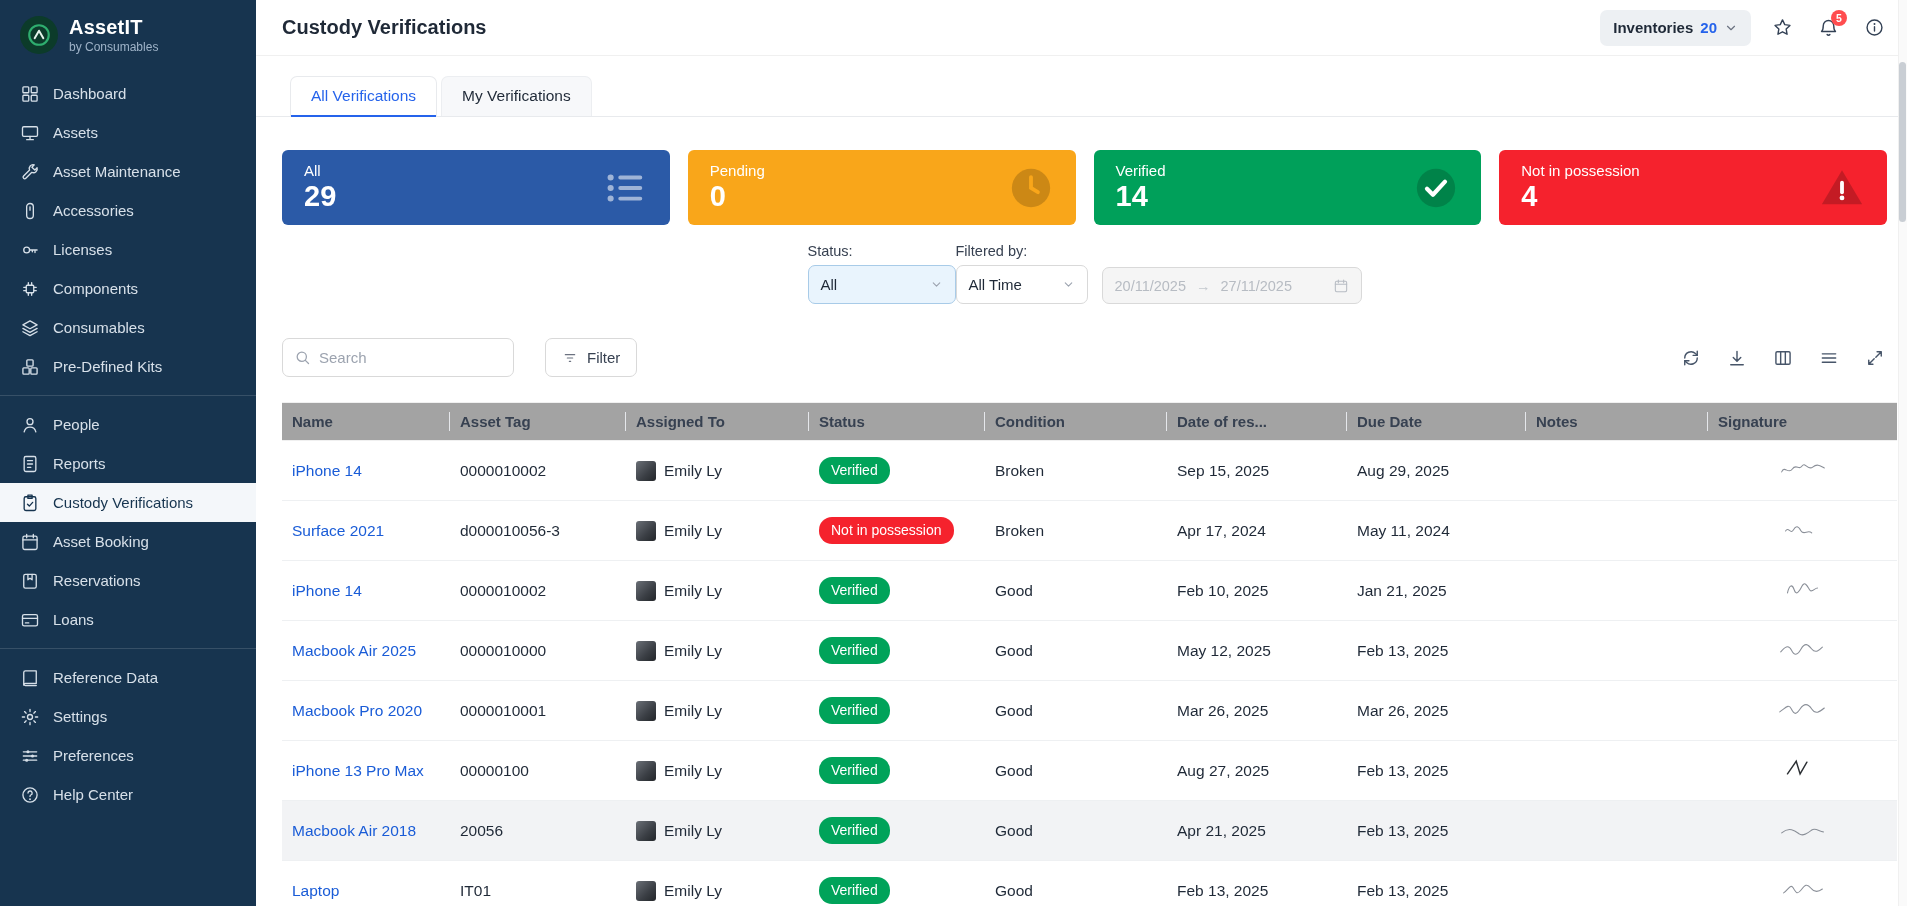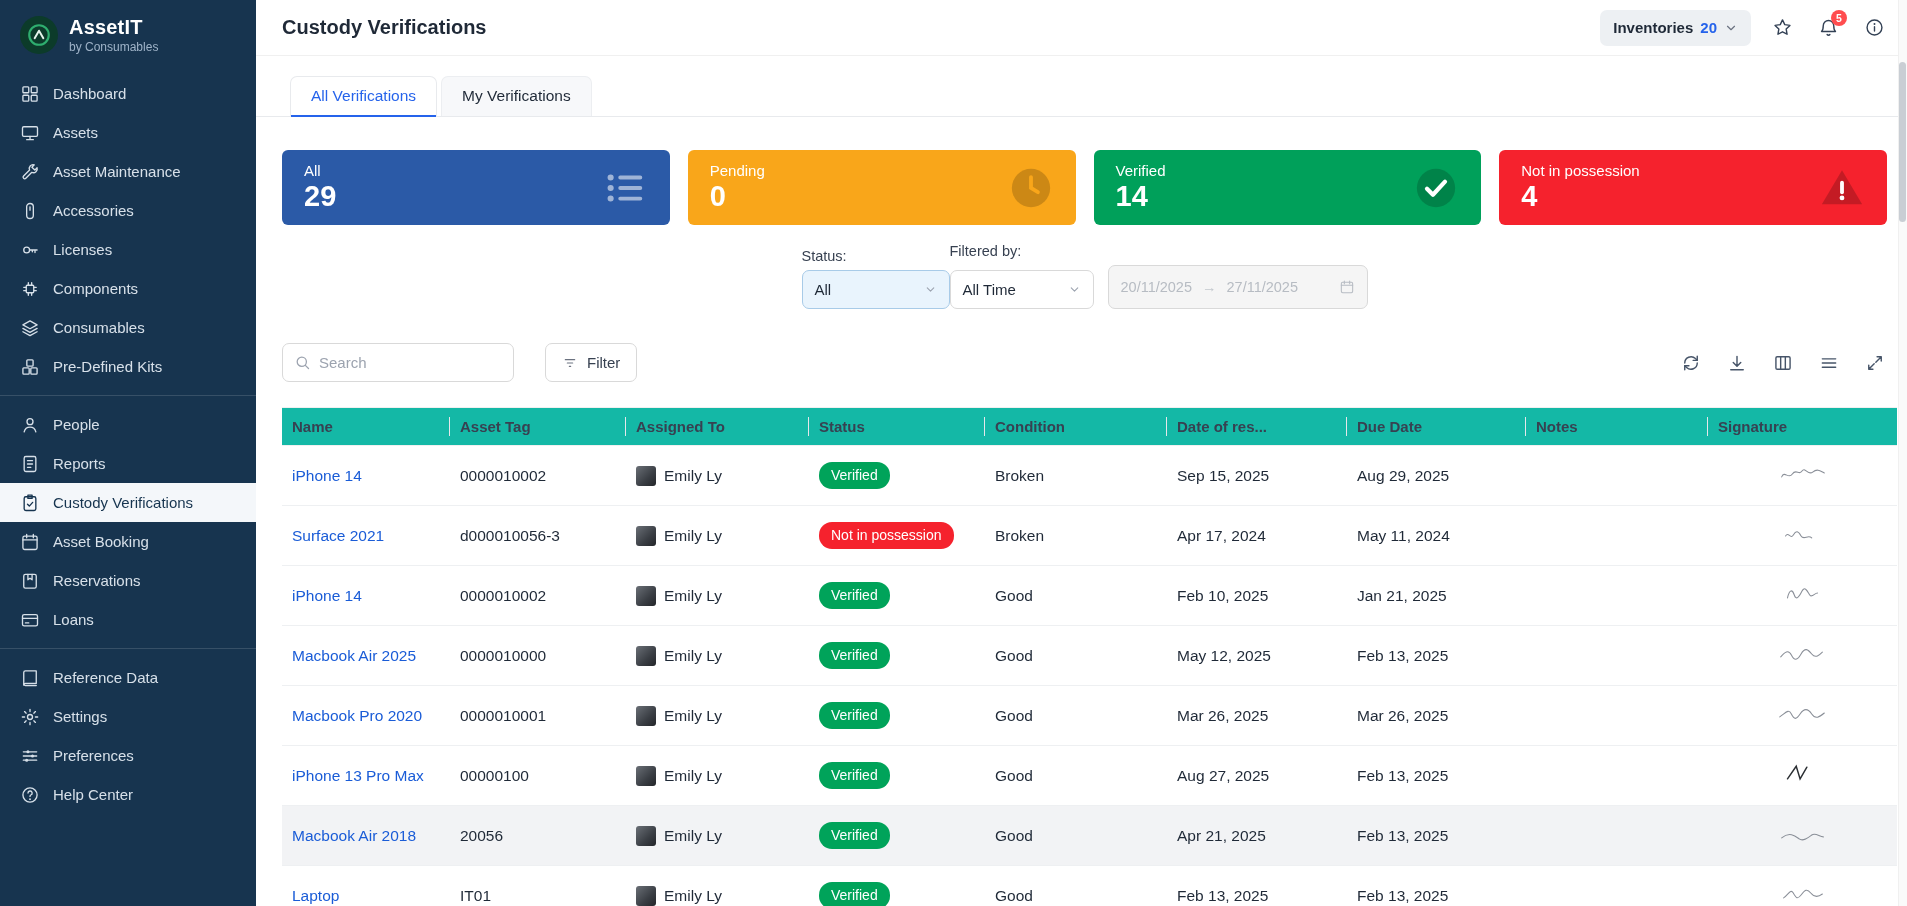--- a/index.html
+++ b/index.html
@@ -46,42 +46,42 @@
   .stat-value { font-size:29px; font-weight:bold; line-height:1.1; margin-top:2px; }
   .stat-icon svg { width:46px; height:46px; display:block; }
 
   
   .filters-row { display:flex; justify-content:center; align-items:flex-end; margin:18px 20px 0 26px; }
   .field-label { font-size:14.5px; color:#374151; margin-bottom:6px; }
   .select-box { display:flex; align-items:center; justify-content:space-between; height:39px; border:1px solid #d9d9d9; border-radius:7px; background:#fff; padding:0 12px; font-size:15px; color:#1f2937; cursor:pointer; }
   .status-select { width:148px; background:#e9f4fd; border-color:#a8cbe8; }
   .select-box .chev { width:13px; height:13px; color:#9ca3af; flex:none; }
   .right-filters { display:flex; gap:14px; align-items:flex-end; }
-  .time-select { width:144px; }
-  .date-range { width:260px; height:44px; background:#f5f5f5; border:1px solid #d9d9d9; border-radius:7px; display:flex; align-items:center; gap:10px; padding:0 12px; color:#b7bcc3; font-size:14.5px; cursor:not-allowed; }
+  .time-select { width:132px; }
+  .date-range { width:260px; height:37px; background:#f5f5f5; border:1px solid #d9d9d9; border-radius:7px; display:flex; align-items:center; gap:10px; padding:0 12px; color:#b7bcc3; font-size:14.5px; cursor:not-allowed; }
   .date-range .arrow { color:#c3c8ce; }
   .date-range svg { width:16px; height:16px; color:#b7bcc3; margin-left:auto; flex:none; }
 
   
   .toolbar-row { display:flex; justify-content:space-between; align-items:center; margin:34px 20px 0 26px; }
   .toolbar-left { display:flex; gap:31px; align-items:center; }
   .search-box { width:232px; height:39px; border:1px solid #d9d9d9; border-radius:7px; display:flex; align-items:center; padding:0 11px; gap:8px; background:#fff; }
   .search-box svg { width:17px; height:17px; color:#9ca3af; flex:none; }
   .search-box input { border:none; outline:none; flex:1; font-family:inherit; font-size:15px; color:#1f2937; background:transparent; }
   .search-box input::placeholder { color:#9ca3af; }
   .filter-btn { height:39px; display:flex; align-items:center; gap:9px; border:1px solid #d9d9d9; background:#fff; border-radius:7px; padding:0 16px; font-family:inherit; font-size:15px; color:#374151; cursor:pointer; }
   .filter-btn svg { width:16px; height:16px; color:#6b7280; }
   .toolbar-icons { display:flex; gap:22px; align-items:center; }
   .toolbar-icons .iconbtn { color:#475569; width:24px; height:24px; }
   .toolbar-icons .iconbtn svg { width:20px; height:20px; }
 
   
   .table-wrap { margin:25px 10px 0 26px; overflow:hidden; flex:1; }
   table { width:100%; border-collapse:collapse; table-layout:fixed; }
-  thead th { text-align:left; font-size:15px; font-weight:600; color:#374151; height:38px; padding:0 10px; border-top:1px solid #f0f0f0; border-bottom:1px solid #f0f0f0; position:relative; background:#14b8a6; white-space:nowrap; overflow:hidden; text-overflow:ellipsis; }
+  thead th { text-align:left; font-size:15px; font-weight:600; color:#374151; height:38px; padding:0 10px; border-top:1px solid #f0f0f0; border-bottom:1px solid #f0f0f0; position:relative; background:#a3a3a3; white-space:nowrap; overflow:hidden; text-overflow:ellipsis; }
   thead th::after { content:''; position:absolute; right:0; top:9px; bottom:9px; width:1px; background:#e5e7eb; }
   thead th:last-child::after { display:none; }
   tbody td { height:60px; padding:0 10px; border-bottom:1px solid #eef0f2; font-size:15.5px; color:#1f2937; white-space:nowrap; overflow:hidden; }
   tbody tr.hl { background:#f2f3f5; }
   .name-link { color:#1a5cd7; cursor:pointer; text-decoration:none; }
   .assignee { display:flex; align-items:center; gap:8px; }
   .avatar { width:20px; height:20px; border-radius:3px; background:linear-gradient(135deg,#6a6f76 0%,#3a3e44 60%,#23262a 100%); flex:none; }
   .badge { display:inline-block; padding:5px 12px; border-radius:13px; color:#fff; font-size:14px; line-height:1.2; }
   .sig { width:62px; height:24px; }
   .sig path { fill:none; stroke:#8a8f98; stroke-width:1.1; stroke-linecap:round; }

